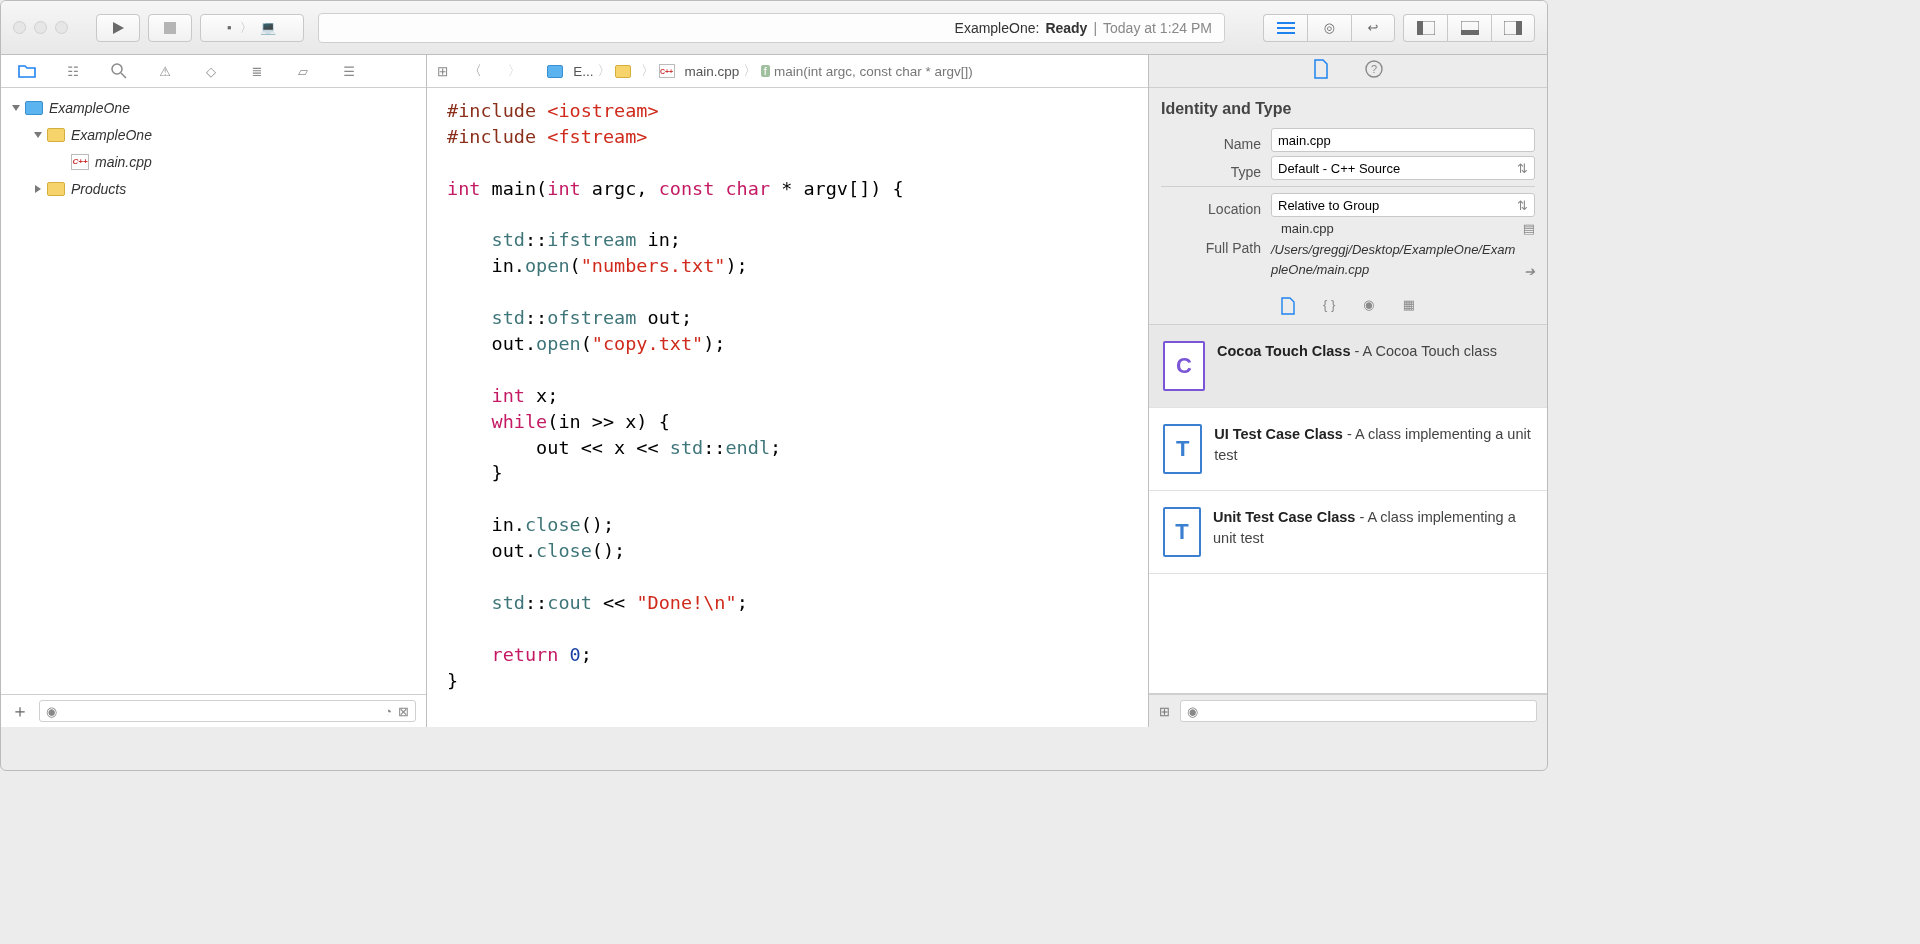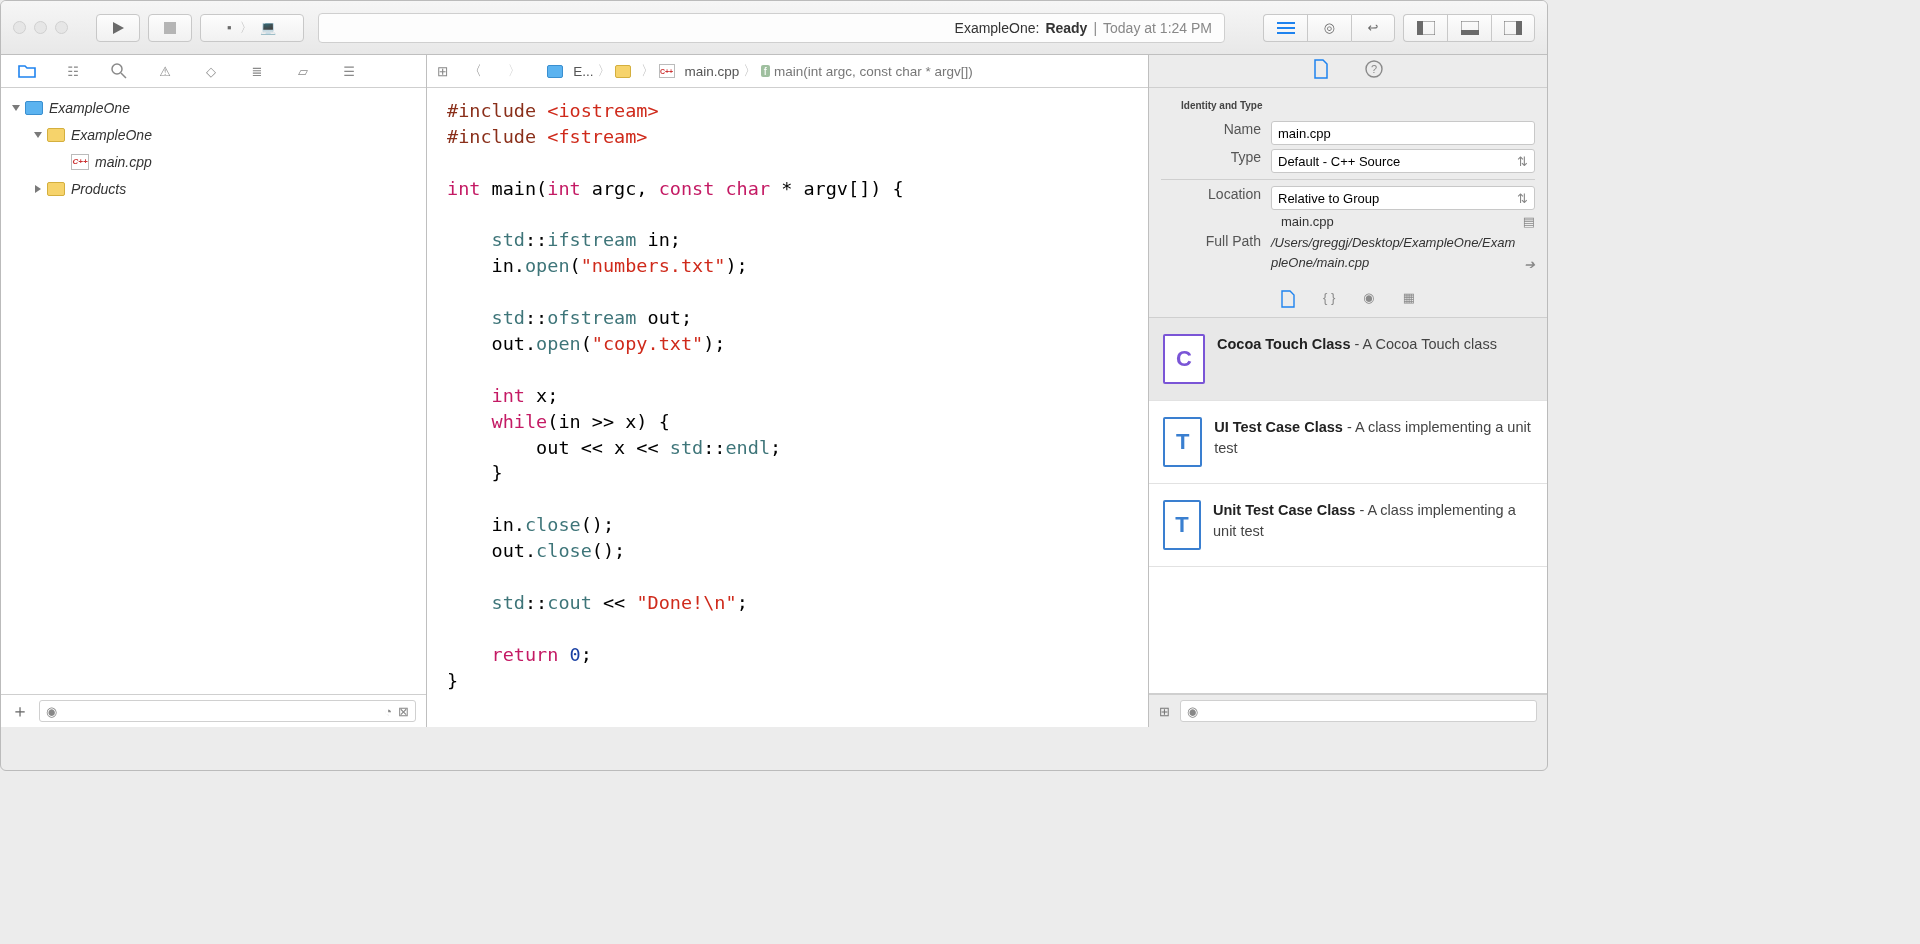--- a/index.html
+++ b/index.html
@@ -97,22 +97,22 @@
 .k-red { color: #cf2a1b; }
 .k-teal { color: #3e7579; }
 .k-blue { color: #183fa3; }
 
 
 .inspector { width: 398px; background: #ececec; display: flex; flex-direction: column; }
 .insp-tabs { height:33px; border-bottom:1px solid #cfcfcf; display:flex; align-items:center; justify-content:center; gap:36px; }
 .insp-tabs .t { color:#8a8a8a; font-size:16px; }
 .insp-tabs .t.active { color:#1e83ef; }
 .insp-section { padding: 8px 12px; }
-.insp-heading { font-weight: 600; font-size: 10px; color:#444; padding: 4px 0 6px; margin-left: 20px; }
-.form-row { display:flex; align-items:flex-start; margin:4px 0; }
+.insp-heading { font-weight: 600; font-size: 16px; color:#444; padding: 4px 0 6px; }
+.form-row { display:flex; align-items:flex-end; margin:4px 0; }
 .form-row label { width: 110px; text-align: right; padding-right: 10px; color:#555; font-size: 14px; }
 .form-row .field { flex:1; height:24px; border:1px solid #c8c8c8; border-radius:3px; background:#fff; padding:2px 6px; font-size:13px; display:flex; align-items:center; justify-content:space-between; }
 .small-text { padding-left:120px; font-size:13px; color:#333; display:flex; justify-content:space-between; align-items:center; }
 .insp-divider { height:1px; background:#cfcfcf; margin:6px 0; }
 .mini-tabs { display:flex; justify-content:center; gap:28px; padding:6px 0; color:#8a8a8a; }
 .mini-tabs .active { color:#1e83ef; }
 .lib-list { background:#fff; border-top:1px solid #cfcfcf; border-bottom:1px solid #cfcfcf; overflow:auto; flex:1; }
 .lib-item { display:flex; gap:12px; padding:16px 14px; border-bottom:1px solid #e2e2e2; }
 .lib-item.sel { background:#e8e8e8; }
 .lib-icon { width:42px; height:50px; background:#fff; border:1px solid #ccc; display:flex; align-items:center; justify-content:center; font-weight:bold; font-size:22px; border-radius:2px; }

